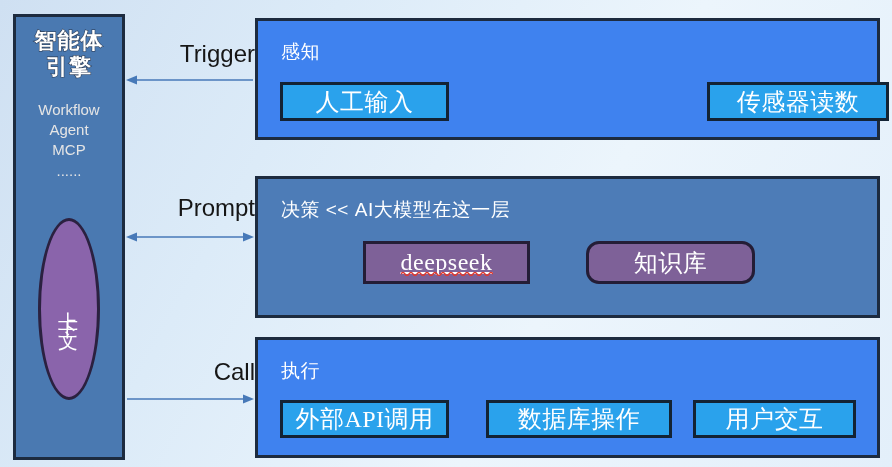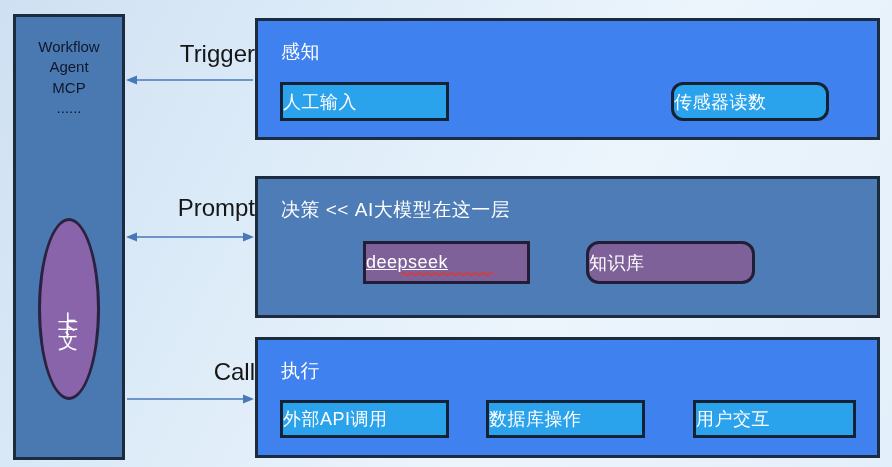--- a/index.html
+++ b/index.html
@@ -21,21 +21,21 @@
   }
   .sidebar-title{
     margin-top:11px;
     font-size:22px;line-height:1.18;font-weight:bold;
     color:#ffffff;white-space:pre-line;
     -webkit-text-stroke:1.1px #2a3850;paint-order:stroke fill;
     letter-spacing:1px;
   }
   .sidebar-stack{
     margin-top:20px;
-    font-size:15px;line-height:1.35;color:#0f172a;white-space:pre-line;
+    font-size:15px;line-height:1.35;color:#e5e5e5;white-space:pre-line;
   }
   .context-ellipse{
     position:absolute;left:50%;transform:translateX(-50%);
     top:201px;width:62px;height:182px;box-sizing:border-box;
     border:3px solid #2b2140;border-radius:50%;
     background:var(--purple,#8a64ab);
     display:flex;align-items:center;justify-content:center;
   }
   .context-label{
     writing-mode:vertical-lr;text-orientation:upright;
@@ -55,34 +55,36 @@
     border:3px solid var(--line-dark,#1d2b3f);
   }
   .layer.bright{background:var(--blue-bright,#3f82ef);}
   .layer.slate{background:var(--panel-slate2,#4d7cb7);}
   .layer-title{
     position:absolute;left:23px;top:18px;
     font-size:19px;color:#ffffff;letter-spacing:.5px;white-space:nowrap;
   }
   .node{
     position:absolute;box-sizing:border-box;
-    display:flex;align-items:center;justify-content:flex-start;
-    color:#ffffff;font-size:18px;letter-spacing:.5px;
+    display:flex;align-items:center;justify-content:center;
+    color:#ffffff;font-size:24px;letter-spacing:.5px;font-family:Liberation Serif, serif;
   }
   .node.cyan{background:var(--blue-node,#2aa2ec);border:3px solid #132334;}
   .node.purple{background:var(--purple-node,#7e6198);border:3px solid #241d36;}
   .node .u{text-decoration:underline;position:relative;}
   .squiggle{position:absolute;bottom:5px;left:50%;transform:translateX(-50%);}
 </style>
 </head>
 <body>
 
 <div class="stage">
 
   <div class="sidebar">
+    <div class="sidebar-title">智能体
+引擎</div>
     <div class="sidebar-stack">Workflow
 Agent
 MCP
 ......</div>
     <div class="context-ellipse">
       <div class="context-label">上下文</div>
     </div>
   </div>
 
   <div class="arrow-label" style="top:40px;">Trigger</div>
@@ -102,21 +104,21 @@
   <svg class="arrow-svg" style="top:392px;" viewBox="0 0 130 14">
     <line x1="2" y1="7" x2="120" y2="7" stroke="#4779b8" stroke-width="1.7"></line>
     <polygon points="129,7 118,2.4 118,11.6" fill="#4779b8"></polygon>
   </svg>
 
   <div class="layer bright" style="top:18px;height:122px;">
     <div class="layer-title">感知</div>
     <div class="node cyan" style="left:22px;top:61px;width:169px;height:39px;">
       <span>人工输入</span>
     </div>
-    <div class="node cyan" style="left:413px;top:61px;width:158px;height:39px;border-radius:12px;">
+    <div class="node cyan" style="left:449px;top:61px;width:182px;height:39px;">
       <span>传感器读数</span>
     </div>
   </div>
 
   <div class="layer slate" style="top:176px;height:142px;">
     <div class="layer-title">决策 &lt;&lt; AI大模型在这一层</div>
     <div class="node purple" style="left:105px;top:62px;width:167px;height:43px;">
       <span class="u">deepseek</span>
       <svg class="squiggle" width="92" height="5" viewBox="0 0 92 5">
         <path d="M0 3 Q 2 0 4 3 T 8 3 T 12 3 T 16 3 T 20 3 T 24 3 T 28 3 T 32 3 T 36 3 T 40 3 T 44 3 T 48 3 T 52 3 T 56 3 T 60 3 T 64 3 T 68 3 T 72 3 T 76 3 T 80 3 T 84 3 T 88 3 T 92 3" fill="none" stroke="#e0392f" stroke-width="1.4"></path>
@@ -125,21 +127,21 @@
     <div class="node purple" style="left:328px;top:62px;width:169px;height:43px;border-radius:13px;">
       <span>知识库</span>
     </div>
   </div>
 
   <div class="layer bright" style="top:337px;height:121px;">
     <div class="layer-title">执行</div>
     <div class="node cyan" style="left:22px;top:60px;width:169px;height:38px;">
       <span>外部API调用</span>
     </div>
-    <div class="node cyan" style="left:228px;top:60px;width:159px;height:38px;">
+    <div class="node cyan" style="left:228px;top:60px;width:186px;height:38px;">
       <span>数据库操作</span>
     </div>
     <div class="node cyan" style="left:435px;top:60px;width:163px;height:38px;">
       <span>用户交互</span>
     </div>
   </div>
 
 </div>
 
 </body></html>

